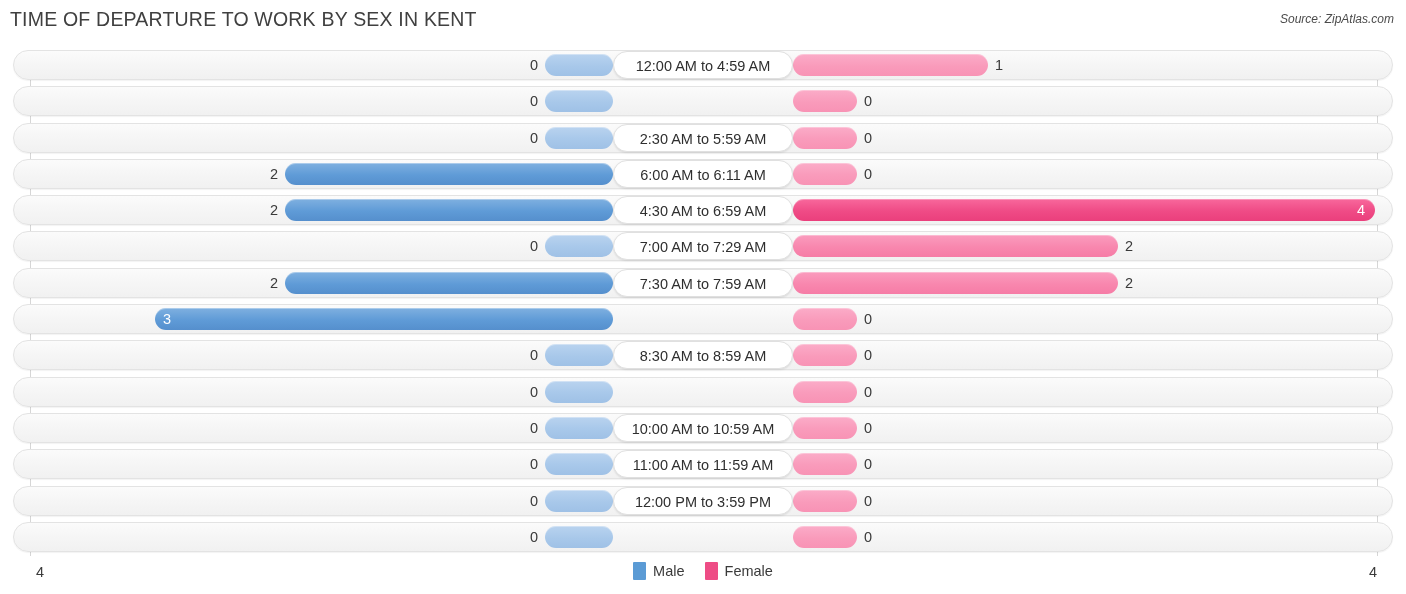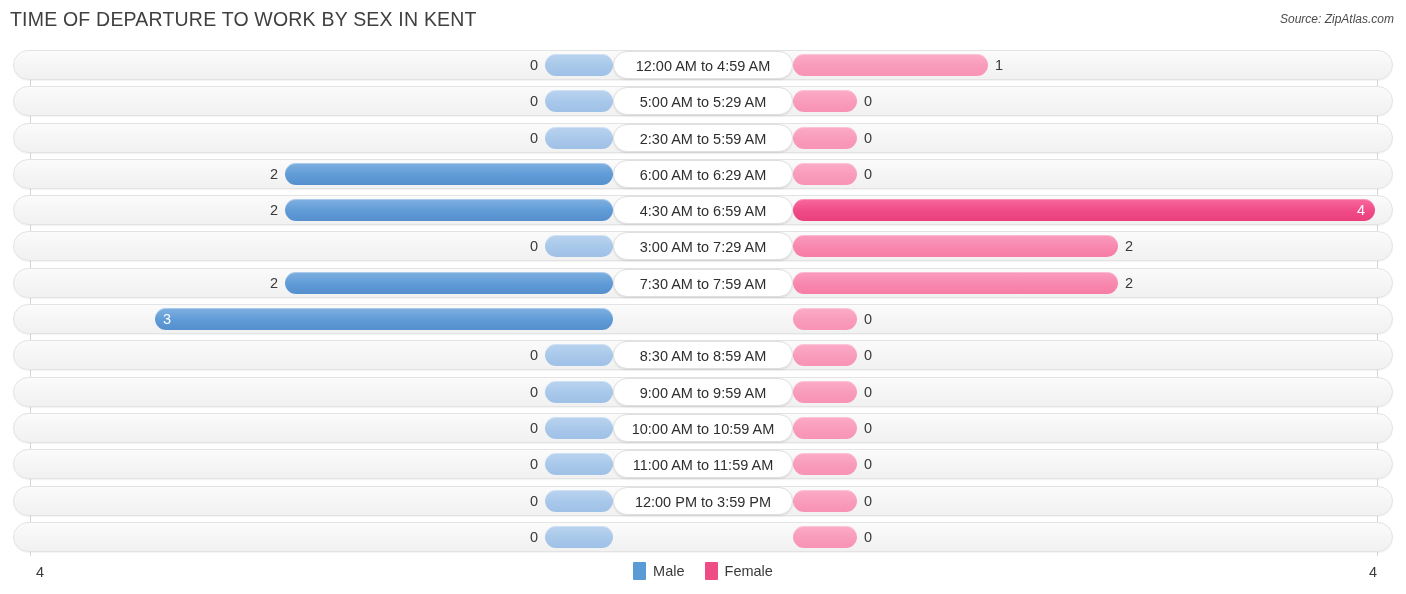--- a/index.html
+++ b/index.html
@@ -142,53 +142,52 @@
           <div class="bar female lighter" style="width: 195px;"></div>
           <div class="val" style="left: calc(50% + 292px);">1</div>
           <div class="cat">12:00 AM to 4:59 AM</div>
         </div>
         <div class="row">
           <div class="track"></div>
           <div class="bar male zero" style="width: 68px;"></div>
           <div class="val" style="right: calc(50% + 165px);">0</div>
           <div class="bar female lighter" style="width: 64px;"></div>
           <div class="val" style="left: calc(50% + 161px);">0</div>
-          <div class="cat">5:00 AM to 5:29 AM</div>
         </div>
         <div class="row">
           <div class="track"></div>
           <div class="bar male zero" style="width: 68px;"></div>
           <div class="val" style="right: calc(50% + 165px);">0</div>
           <div class="bar female lighter" style="width: 64px;"></div>
           <div class="val" style="left: calc(50% + 161px);">0</div>
           <div class="cat">2:30 AM to 5:59 AM</div>
         </div>
         <div class="row">
           <div class="track"></div>
           <div class="bar male" style="width: 328px;"></div>
           <div class="val" style="right: calc(50% + 425px);">2</div>
           <div class="bar female lighter" style="width: 64px;"></div>
           <div class="val" style="left: calc(50% + 161px);">0</div>
-          <div class="cat">6:00 AM to 6:29 AM</div>
+          <div class="cat">6:00 AM to 6:11 AM</div>
         </div>
         <div class="row">
           <div class="track"></div>
           <div class="bar male" style="width: 328px;"></div>
           <div class="val" style="right: calc(50% + 425px);">2</div>
           <div class="bar female" style="width: 582px;"></div>
           <div class="val inside" style="left: calc(50% + 654px);">4</div>
           <div class="cat">4:30 AM to 6:59 AM</div>
         </div>
         <div class="row">
           <div class="track"></div>
           <div class="bar male zero" style="width: 68px;"></div>
           <div class="val" style="right: calc(50% + 165px);">0</div>
           <div class="bar female light" style="width: 325px;"></div>
           <div class="val" style="left: calc(50% + 422px);">2</div>
-          <div class="cat">3:00 AM to 7:29 AM</div>
+          <div class="cat">7:00 AM to 7:29 AM</div>
         </div>
         <div class="row">
           <div class="track"></div>
           <div class="bar male" style="width: 328px;"></div>
           <div class="val" style="right: calc(50% + 425px);">2</div>
           <div class="bar female light" style="width: 325px;"></div>
           <div class="val" style="left: calc(50% + 422px);">2</div>
           <div class="cat">7:30 AM to 7:59 AM</div>
         </div>
         <div class="row">
@@ -205,21 +204,20 @@
           <div class="bar female lighter" style="width: 64px;"></div>
           <div class="val" style="left: calc(50% + 161px);">0</div>
           <div class="cat">8:30 AM to 8:59 AM</div>
         </div>
         <div class="row">
           <div class="track"></div>
           <div class="bar male zero" style="width: 68px;"></div>
           <div class="val" style="right: calc(50% + 165px);">0</div>
           <div class="bar female lighter" style="width: 64px;"></div>
           <div class="val" style="left: calc(50% + 161px);">0</div>
-          <div class="cat">9:00 AM to 9:59 AM</div>
         </div>
         <div class="row">
           <div class="track"></div>
           <div class="bar male zero" style="width: 68px;"></div>
           <div class="val" style="right: calc(50% + 165px);">0</div>
           <div class="bar female lighter" style="width: 64px;"></div>
           <div class="val" style="left: calc(50% + 161px);">0</div>
           <div class="cat">10:00 AM to 10:59 AM</div>
         </div>
         <div class="row">

